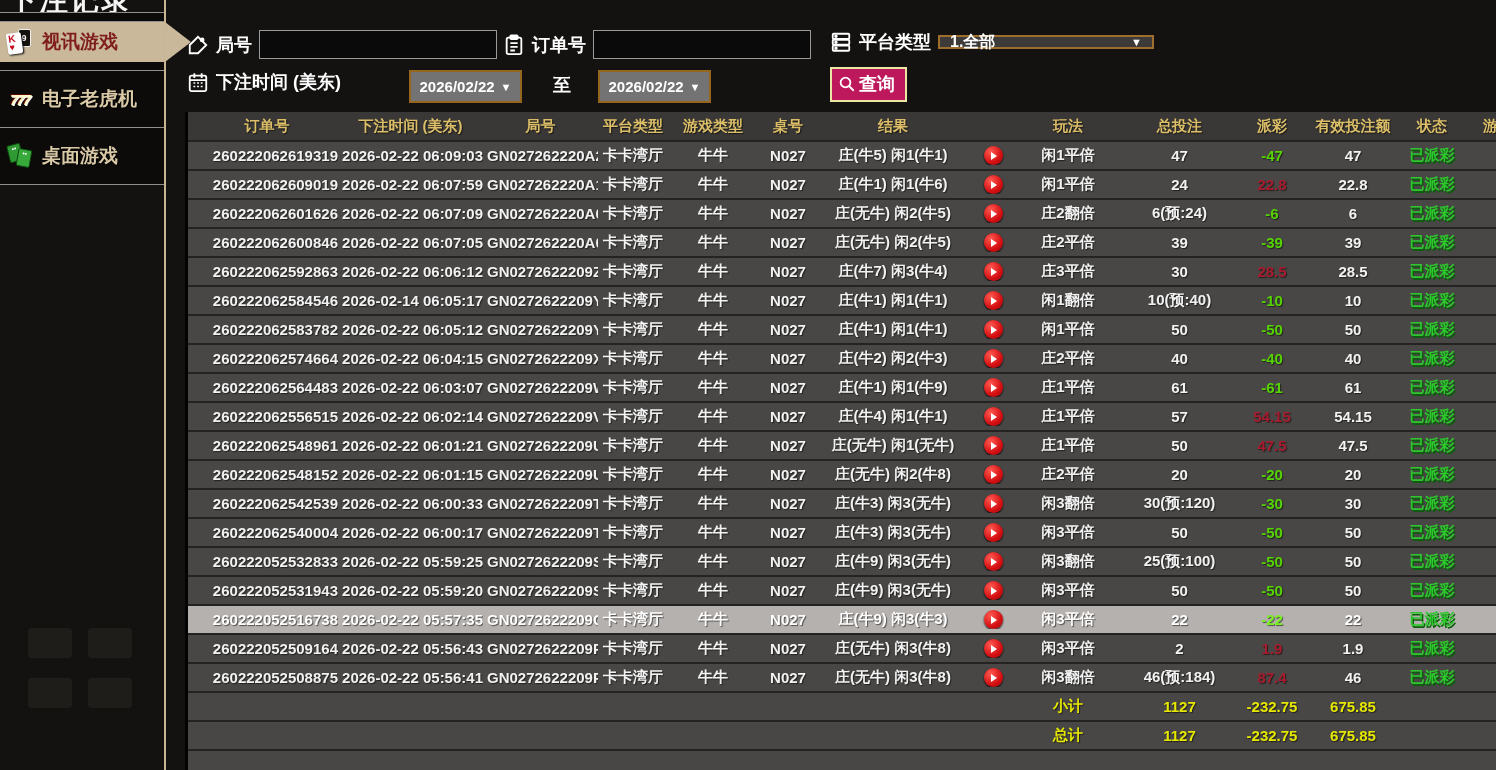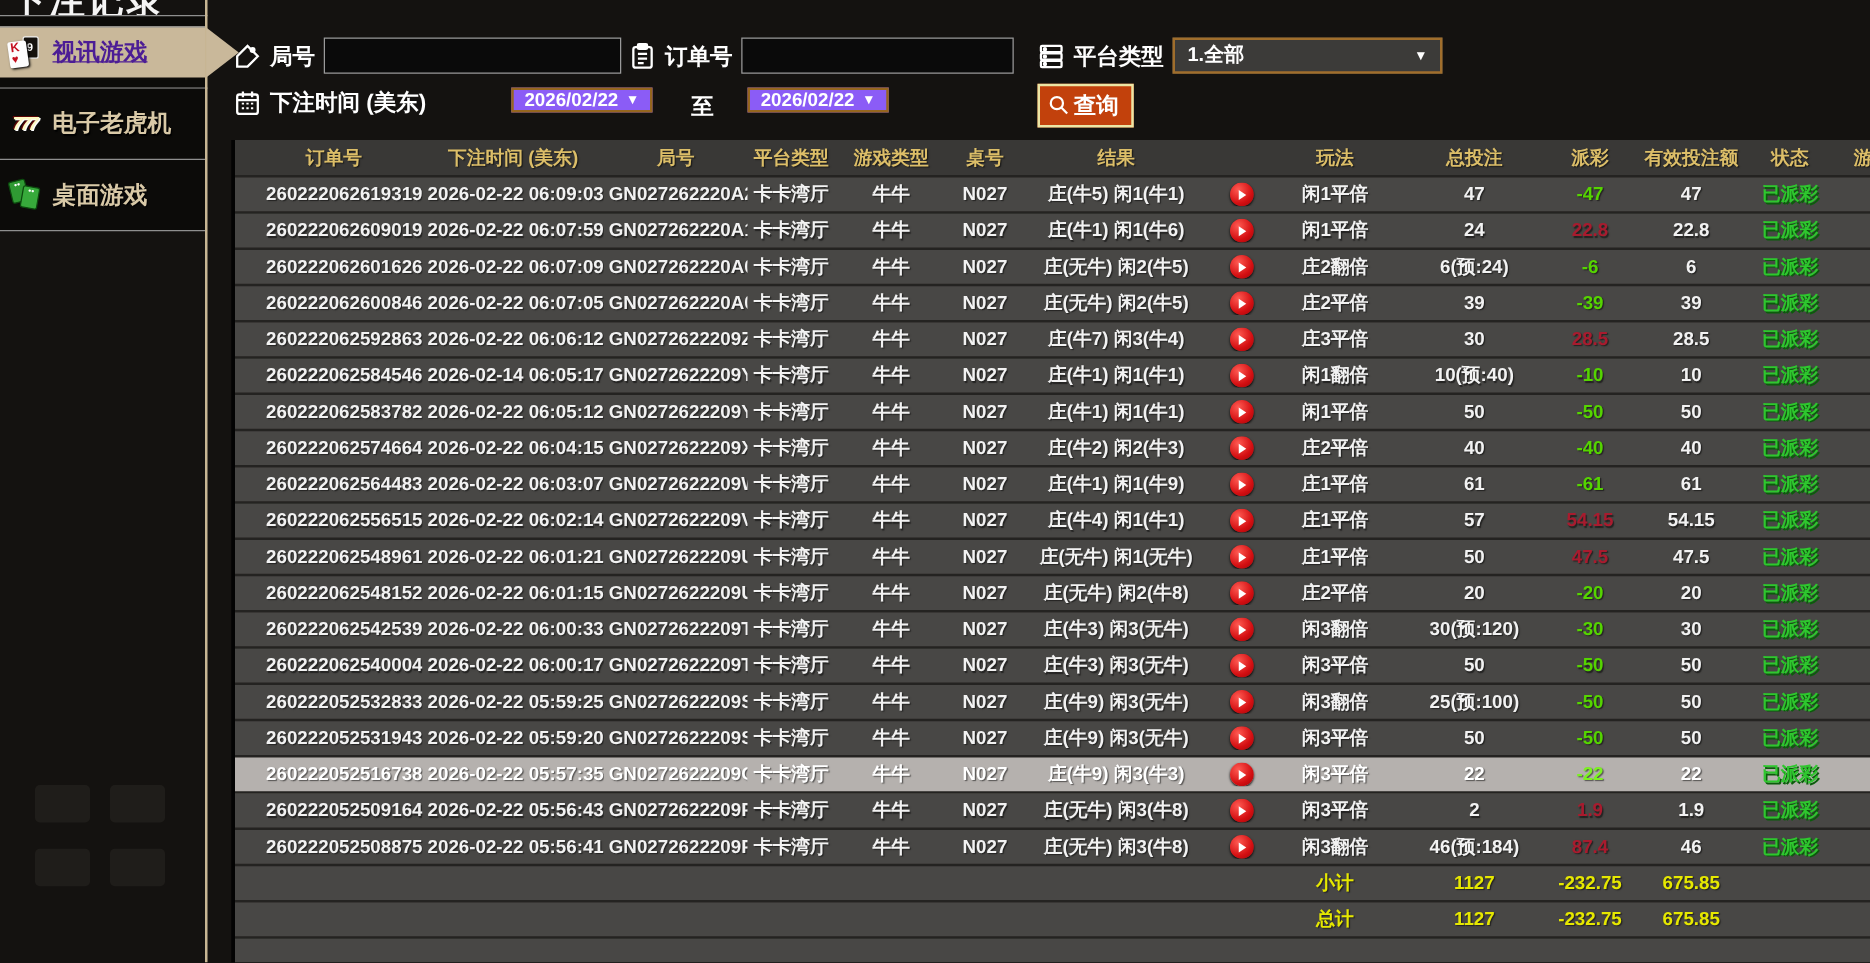--- a/index.html
+++ b/index.html
@@ -29,21 +29,21 @@
   .side-label { font-size:19px; font-weight:bold; color:#d9c9a7; text-shadow:1px 1px 1px #000; white-space:nowrap; }
   .side-item.active {
     height:41px; margin-top:8px; margin-bottom:8px;
     background:#c9b89a; border-bottom:none;
   }
   .side-item.active::after {
     content:""; position:absolute; left:165px; top:0;
     border-top:20.5px solid transparent; border-bottom:20.5px solid transparent;
     border-left:26px solid #c9b89a; z-index:5;
   }
-  .side-item.active .side-label { color:#4c1d95; text-shadow:none;text-decoration:underline; }
+  .side-item.active .side-label { color:#7f1d1d; text-shadow:none; }
   .active-wrap { border-top:1px solid #8f8f8f; border-bottom:1px solid #8f8f8f; background:#0c0b09; margin-top:12px; }
   .icon24 { width:27px; height:27px; flex:none; display:flex; align-items:center; justify-content:center; }
   
   .cards { position:relative; width:26px; height:27px; }
   .card-back { position:absolute; left:11px; top:0; width:13px; height:18px; background:#15120e; border:1.5px solid #eee; border-radius:2px; color:#fff; font-size:9px; font-weight:bold; text-align:center; line-height:16px;}
   .card-front { position:absolute; left:0; top:4px; width:15px; height:21px; background:#fdfdfd; border-radius:2px; transform:rotate(-8deg); color:#c41020; font-size:10px; font-weight:bold; line-height:11px; padding-left:2px; box-shadow:1px 1px 2px #000;}
   .card-front .suit { font-size:9px; display:block; margin-top:-2px;}
   .slot777 { color:#fef9c3; font-weight:900; font-style:italic; font-size:15px; text-shadow:1px 1px 0 #fff,-1px -1px 0 #5a0505; letter-spacing:-2px; }
   .domino { position:relative; width:26px; height:26px;}
   .dom-a,.dom-b { position:absolute; width:14px; height:18px; background:#2f9a33; border:1px solid #0c4a0e; border-radius:2px; color:#fff; font-size:7px; line-height:8px; text-align:center;}
@@ -57,35 +57,35 @@
   .fgroup { position:absolute; display:flex; align-items:center; gap:7px; }
   .flabel { font-size:18px; font-weight:bold; color:#fff; white-space:nowrap; }
   .ficon { width:22px; height:22px; flex:none; }
   .txt-input {
     height:29px; background:#0a0a0a; border:1px solid #9a9a9a;
     color:#fff; font-size:15px; padding:0 6px; outline:none;
   }
   .round-input { width:238px; }
   .order-input { width:218px; }
   .dropdown {
-    width:216px; height:29px; background:#3c3b39; border:2px solid #a06e2c;
+    width:216px; height:14px; background:#3c3b39; border:2px solid #a06e2c;
     display:flex; align-items:center; justify-content:space-between;
     padding:0 10px; cursor:pointer;
   }
   .dropdown .val { color:#fff; font-size:16px; font-weight:bold; }
   .caret { color:#fff; font-size:11px; }
   .datebox {
-    width:113px; height:20px; background:#8b5cf6; border:2px solid #96661f;
+    width:113px; height:33px; background:#737373; border:2px solid #96661f;
     display:flex; align-items:center; justify-content:center; gap:6px;
     color:#fff; font-size:15px; font-weight:bold; cursor:pointer;
   }
   .to-label { position:absolute; font-size:18px; font-weight:bold; color:#fff; }
   .search-btn {
     position:absolute; display:flex; align-items:center; gap:3px;
-    background:#c2410c; border:2px solid #ece6a5; color:#fff;
+    background:#be185d; border:2px solid #ece6a5; color:#fff;
     font-size:18px; font-weight:bold; padding:3px 10px 4px 6px; cursor:pointer;
   }
   
   .table-wrap { position:absolute; left:185px; top:112px; right:0; bottom:0; overflow:hidden; border-left:3px solid #030303; }
   .trow {
     display:grid;
     grid-template-columns:150px 145px 115px 70px 90px 60px 150px 50px 100px 123px 62px 100px 58px 100px;
     width:1380px; height:29px; align-items:center;
     background:#484745; border-bottom:2px solid #242321;
     font-size:15px; font-weight:bold; color:#f2f2f2;

